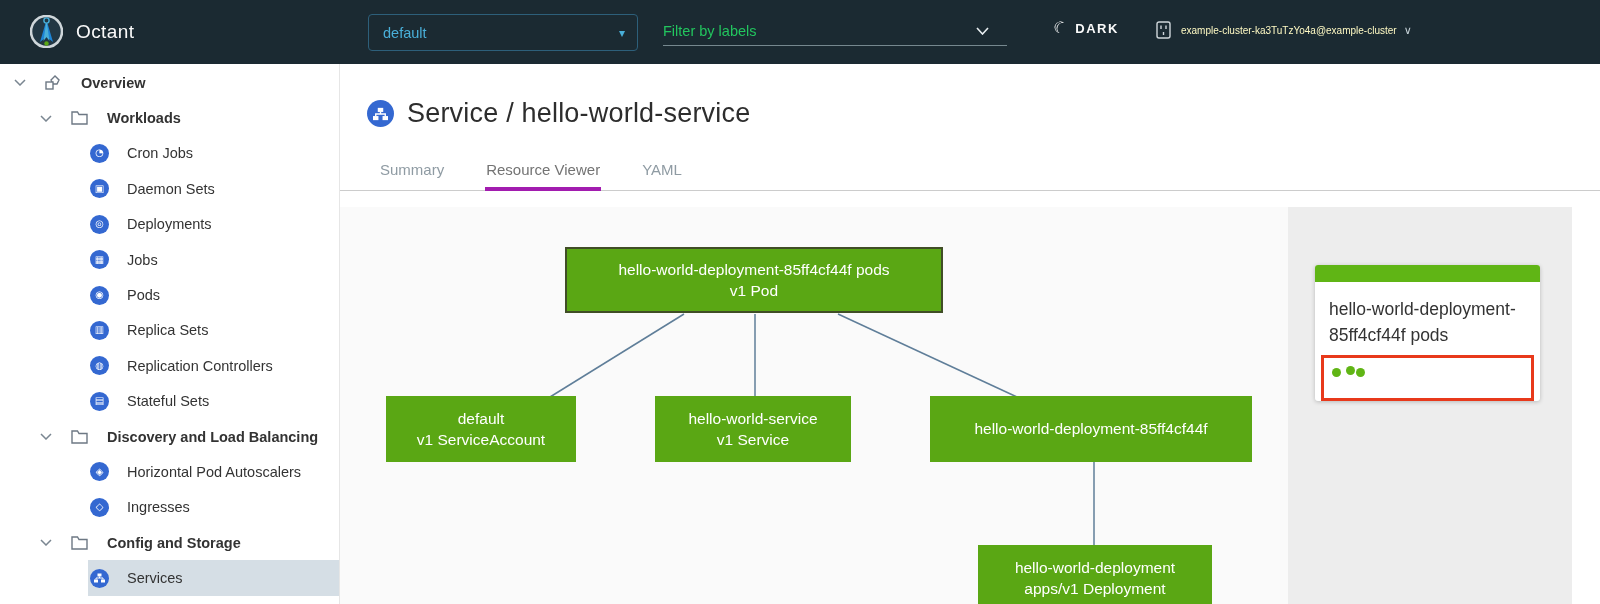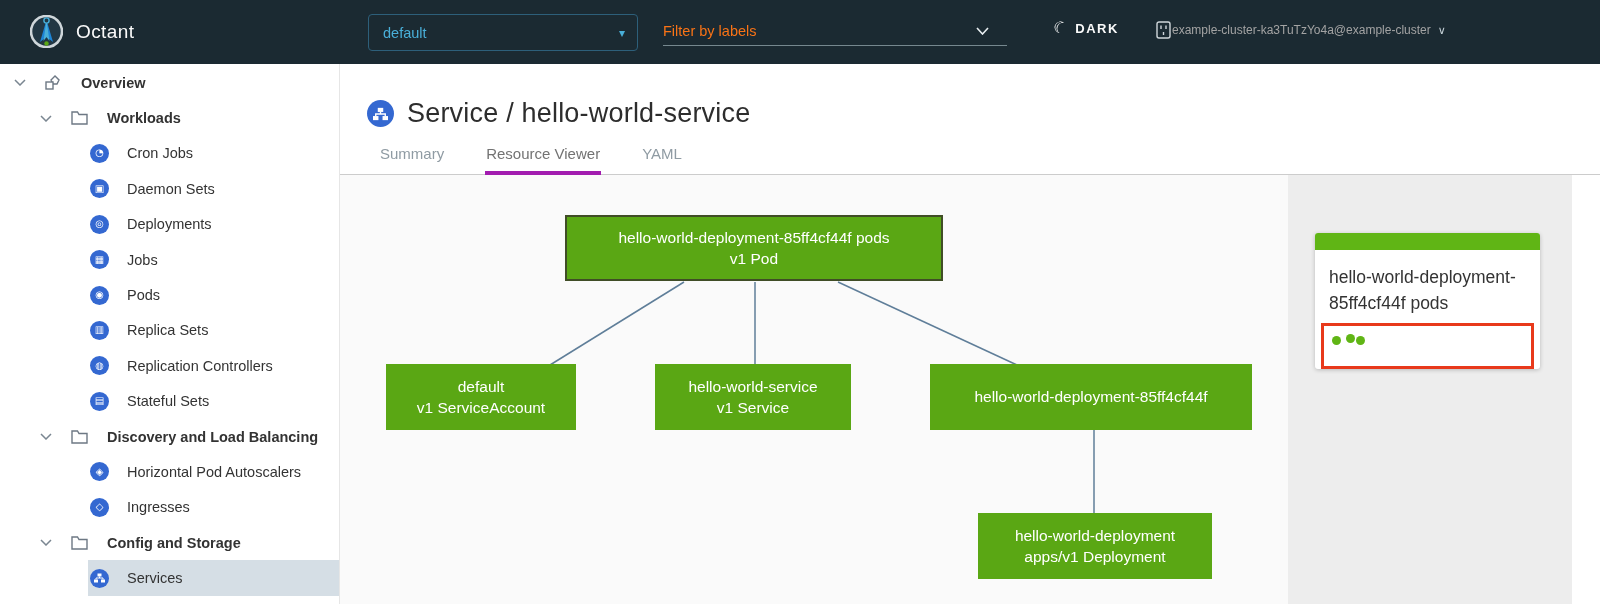--- a/index.html
+++ b/index.html
@@ -9,30 +9,30 @@
   
   .header { position:relative; height:64px; background:#1b2a32; color:#fafafa; }
   .logo-wrap { position:absolute; left:30px; top:15px; display:flex; align-items:center; }
   .app-name { font-size:19px; letter-spacing:.4px; margin-left:13px; color:#fafafa; }
   .ns-select { position:absolute; left:368px; top:14px; width:270px; height:37px;
     border:1px solid #2d5f7a; border-radius:4px; display:flex; align-items:center;
     padding:0 12px 0 14px; color:#49afd9; font-size:14.5px; cursor:pointer; }
   .ns-caret { margin-left:auto; font-size:12px; color:#49afd9; }
   .filter { position:absolute; left:663px; top:16px; width:344px; height:30px;
     border-bottom:1px solid #76888f; display:flex; align-items:center; }
-  .filter-text { color:#f97316; font-size:14.5px; }
+  .filter-text { color:#22c55e; font-size:14.5px; }
   .filter-chev { margin-left:auto; margin-right:18px; }
   .dark-toggle { position:absolute; left:1053px; top:20px; display:flex; align-items:center;
     cursor:pointer; }
   .moon { font-size:16px; line-height:1; transform:rotate(24deg); color:#fff;
     font-family:"DejaVu Sans", sans-serif; }
   .dark-label { font-size:13px; font-weight:bold; letter-spacing:1.5px; margin-left:8px; }
   .cluster { position:absolute; left:1155px; top:21px; display:flex; align-items:center;
     cursor:pointer; }
-  .cluster-text { font-size:12px; color:#a3a3a3; }
+  .cluster-text { font-size:10px; margin-left:9px; color:#fef9c3; }
   .cluster-chev { font-size:11px; color:#c6d2d8; margin-left:7px; }
 
   
   .page { display:flex; height:540px; }
 
   
   .sidebar { width:340px; background:#fff; border-right:1px solid #e6e6e6; padding-top:1px; }
   .srow { height:35.4px; display:flex; align-items:center; font-size:14.5px; color:#333;
     cursor:pointer; white-space:nowrap; }
   .srow.d0 { padding-left:10px; font-weight:600; }
@@ -40,21 +40,21 @@
   .srow.d2 { padding-left:90px; }
   .srow.selected { background:linear-gradient(to right, transparent 88px, #d5dee5 88px); }
   .chev { width:19px; display:flex; justify-content:center; margin-right:14px; }
   .gicon { width:20px; display:flex; justify-content:center; }
   .kicon { width:19px; height:19px; border-radius:50%; background:#3468d1; color:#fff;
     display:flex; align-items:center; justify-content:center; flex:0 0 19px;
     font-family:"DejaVu Sans", sans-serif; font-size:10px; line-height:1; }
   .srow .label { margin-left:18px; }
 
   
-  .main { flex:1; display:flex; flex-direction:column; background:#fff; min-width:0; }
+  .main { flex:1; display:flex; flex-direction:column; background:#fff; min-width:0;gap:16px; }
   .title-row { display:flex; align-items:center; margin:34px 0 0 27px; }
   .title-icon { width:27px; height:27px; border-radius:50%; background:#3468d1;
     display:flex; align-items:center; justify-content:center; flex:0 0 27px; }
   .page-title { font-size:27px; color:#2d2d2d; margin-left:13px; letter-spacing:.2px; }
   .tabbar { display:flex; gap:40px; margin-top:16px; padding-left:39px;
     border-bottom:1px solid #ccc; }
   .tab { font-size:15px; color:#8f9ba3; padding:0 1px 9px; margin-bottom:-1px; cursor:pointer; }
   .tab.active { color:#737373; border-bottom:4px solid #a21caf; }
 
   .content { flex:1; display:flex; background:#fafafa; min-height:0; }

